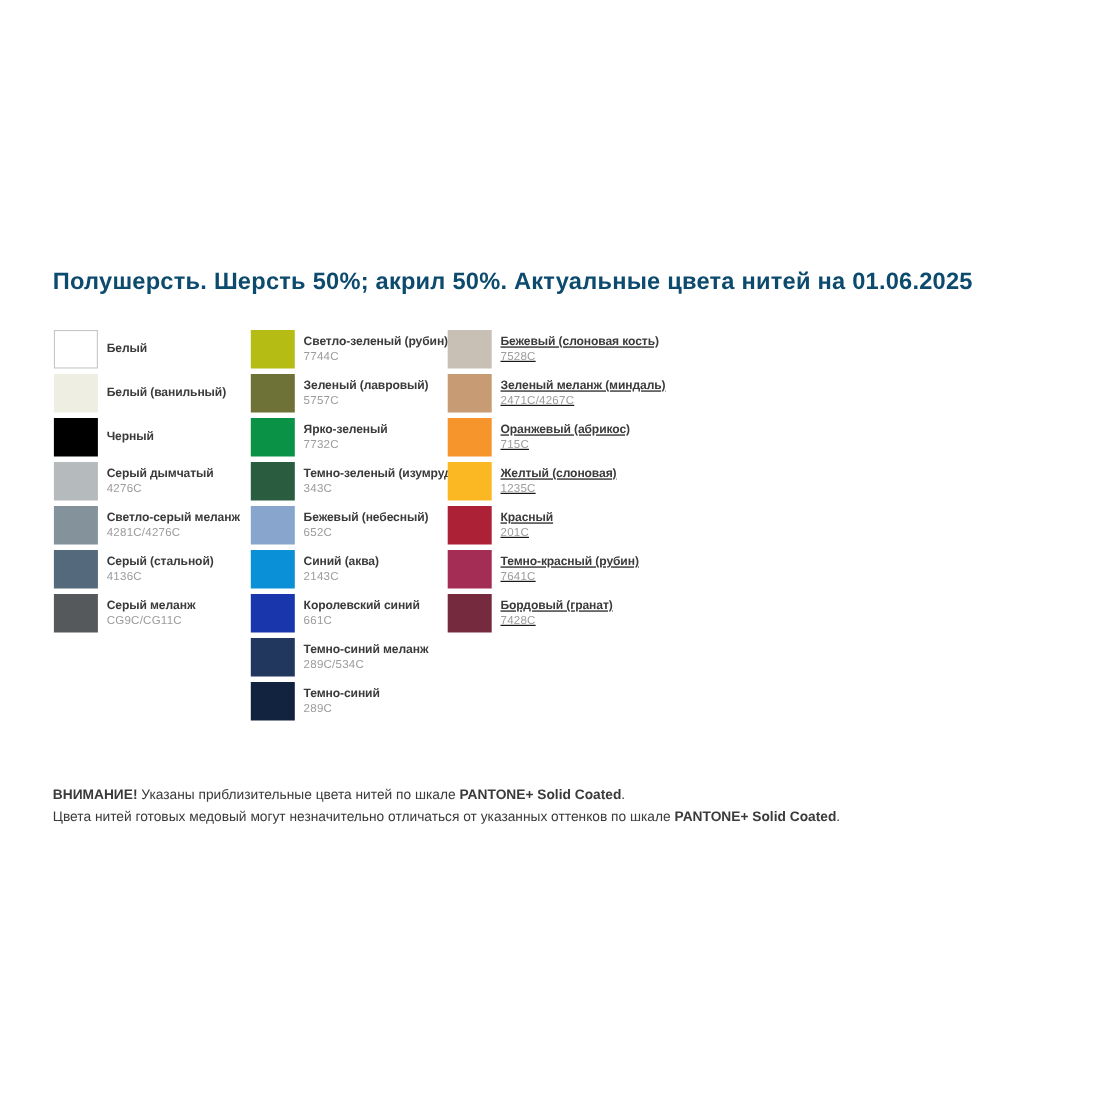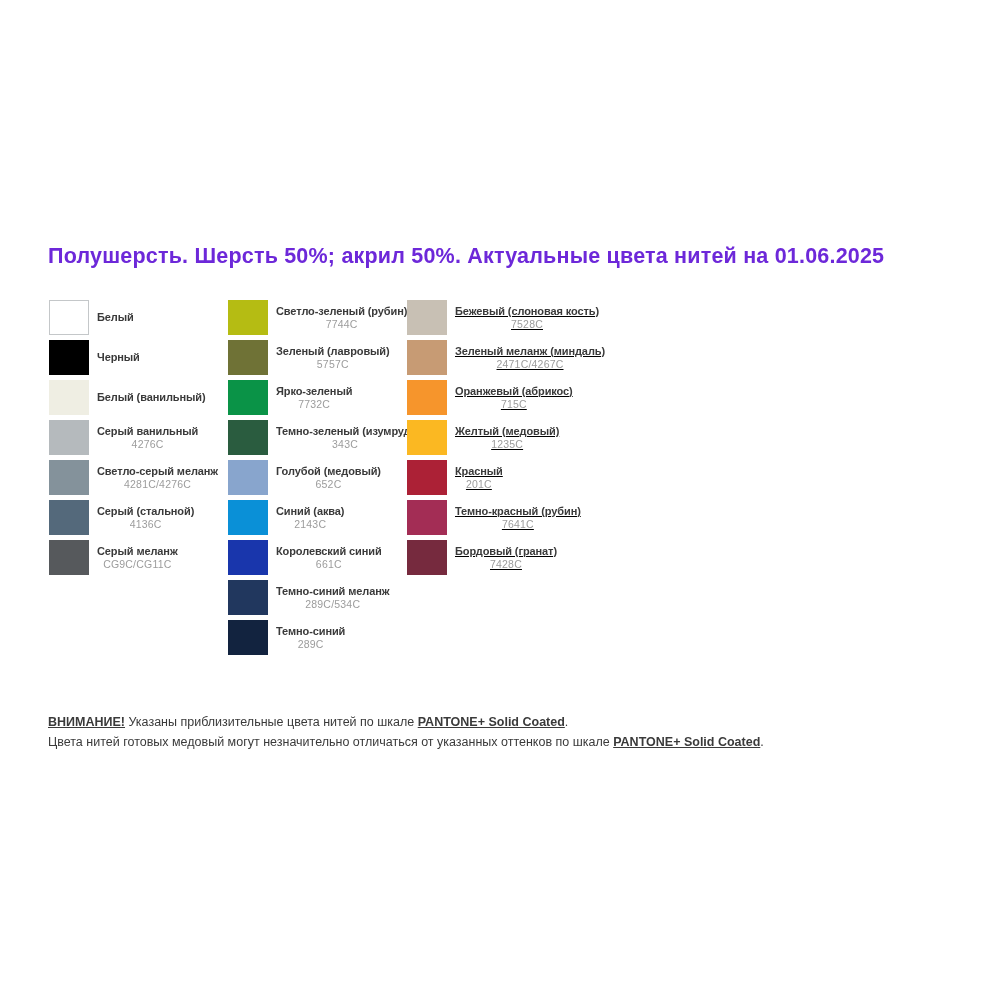--- a/index.html
+++ b/index.html
@@ -14,21 +14,21 @@
     height: 1000px;
     background: #FFFFFF;
     overflow: hidden;
   }
   .title {
     position: absolute;
     left: 48px;
     top: 244px;
     font-size: 21.5px;
     font-weight: bold;
-    color: #6d28d9;
+    color: #0c4a6e;
     letter-spacing: 0.2px;
     white-space: nowrap;
   }
   .grid {
     position: absolute;
     left: 49px;
     top: 300px;
   }
   .col {
     position: absolute;
@@ -60,63 +60,62 @@
   .cname {
     font-size: 11px;
     font-weight: bold;
     color: #3A3A3A;
     letter-spacing: -0.1px;
   }
   .ccode {
     font-size: 10.5px;
     color: #9C9C9C;
     letter-spacing: 0.2px;
-    text-align: center;
   }
   .footer {
     position: absolute;
     left: 48px;
     top: 712px;
     font-size: 12.5px;
     color: #3A3A3A;
     line-height: 20px;
   }
-  .footer b { font-weight: bold; text-decoration: underline; }
+  .footer b { font-weight: bold; }
 </style>
 </head>
 <body>
 
 <div class="page">
 
   <div class="title">Полушерсть. Шерсть 50%; акрил 50%. Актуальные цвета нитей на 01.06.2025</div>
 
   <div class="grid">
     <div class="col col-0">
         <div class="row">
           <div class="swatch" style="background: rgb(255, 255, 255); border: 1px solid rgb(196, 199, 201);"></div>
           <div class="labels">
             <span class="cname">Белый</span>
           </div>
         </div>
         <div class="row">
+          <div class="swatch" style="background: rgb(239, 238, 227);"></div>
+          <div class="labels">
+            <span class="cname">Белый (ванильный)</span>
+          </div>
+        </div>
+        <div class="row">
           <div class="swatch" style="background: rgb(0, 0, 0);"></div>
           <div class="labels">
             <span class="cname">Черный</span>
           </div>
         </div>
         <div class="row">
-          <div class="swatch" style="background: rgb(239, 238, 227);"></div>
-          <div class="labels">
-            <span class="cname">Белый (ванильный)</span>
-          </div>
-        </div>
-        <div class="row">
           <div class="swatch" style="background: rgb(181, 186, 189);"></div>
           <div class="labels">
-            <span class="cname">Серый ванильный</span>
+            <span class="cname">Серый дымчатый</span>
             <span class="ccode">4276C</span>
           </div>
         </div>
         <div class="row">
           <div class="swatch" style="background: rgb(132, 146, 155);"></div>
           <div class="labels">
             <span class="cname">Светло-серый меланж</span>
             <span class="ccode">4281C/4276C</span>
           </div>
         </div>
@@ -160,21 +159,21 @@
         <div class="row">
           <div class="swatch" style="background: rgb(42, 92, 63);"></div>
           <div class="labels">
             <span class="cname">Темно-зеленый (изумруд)</span>
             <span class="ccode">343C</span>
           </div>
         </div>
         <div class="row">
           <div class="swatch" style="background: rgb(136, 165, 205);"></div>
           <div class="labels">
-            <span class="cname">Голубой (медовый)</span>
+            <span class="cname">Бежевый (небесный)</span>
             <span class="ccode">652C</span>
           </div>
         </div>
         <div class="row">
           <div class="swatch" style="background: rgb(10, 144, 215);"></div>
           <div class="labels">
             <span class="cname">Синий (аква)</span>
             <span class="ccode">2143C</span>
           </div>
         </div>
@@ -218,21 +217,21 @@
         <div class="row">
           <div class="swatch" style="background: rgb(246, 149, 44);"></div>
           <div class="labels">
             <span class="cname">Оранжевый (абрикос)</span>
             <span class="ccode">715C</span>
           </div>
         </div>
         <div class="row">
           <div class="swatch" style="background: rgb(251, 184, 34);"></div>
           <div class="labels">
-            <span class="cname">Желтый (медовый)</span>
+            <span class="cname">Желтый (слоновая)</span>
             <span class="ccode">1235C</span>
           </div>
         </div>
         <div class="row">
           <div class="swatch" style="background: rgb(172, 33, 54);"></div>
           <div class="labels">
             <span class="cname">Красный</span>
             <span class="ccode">201C</span>
           </div>
         </div>

